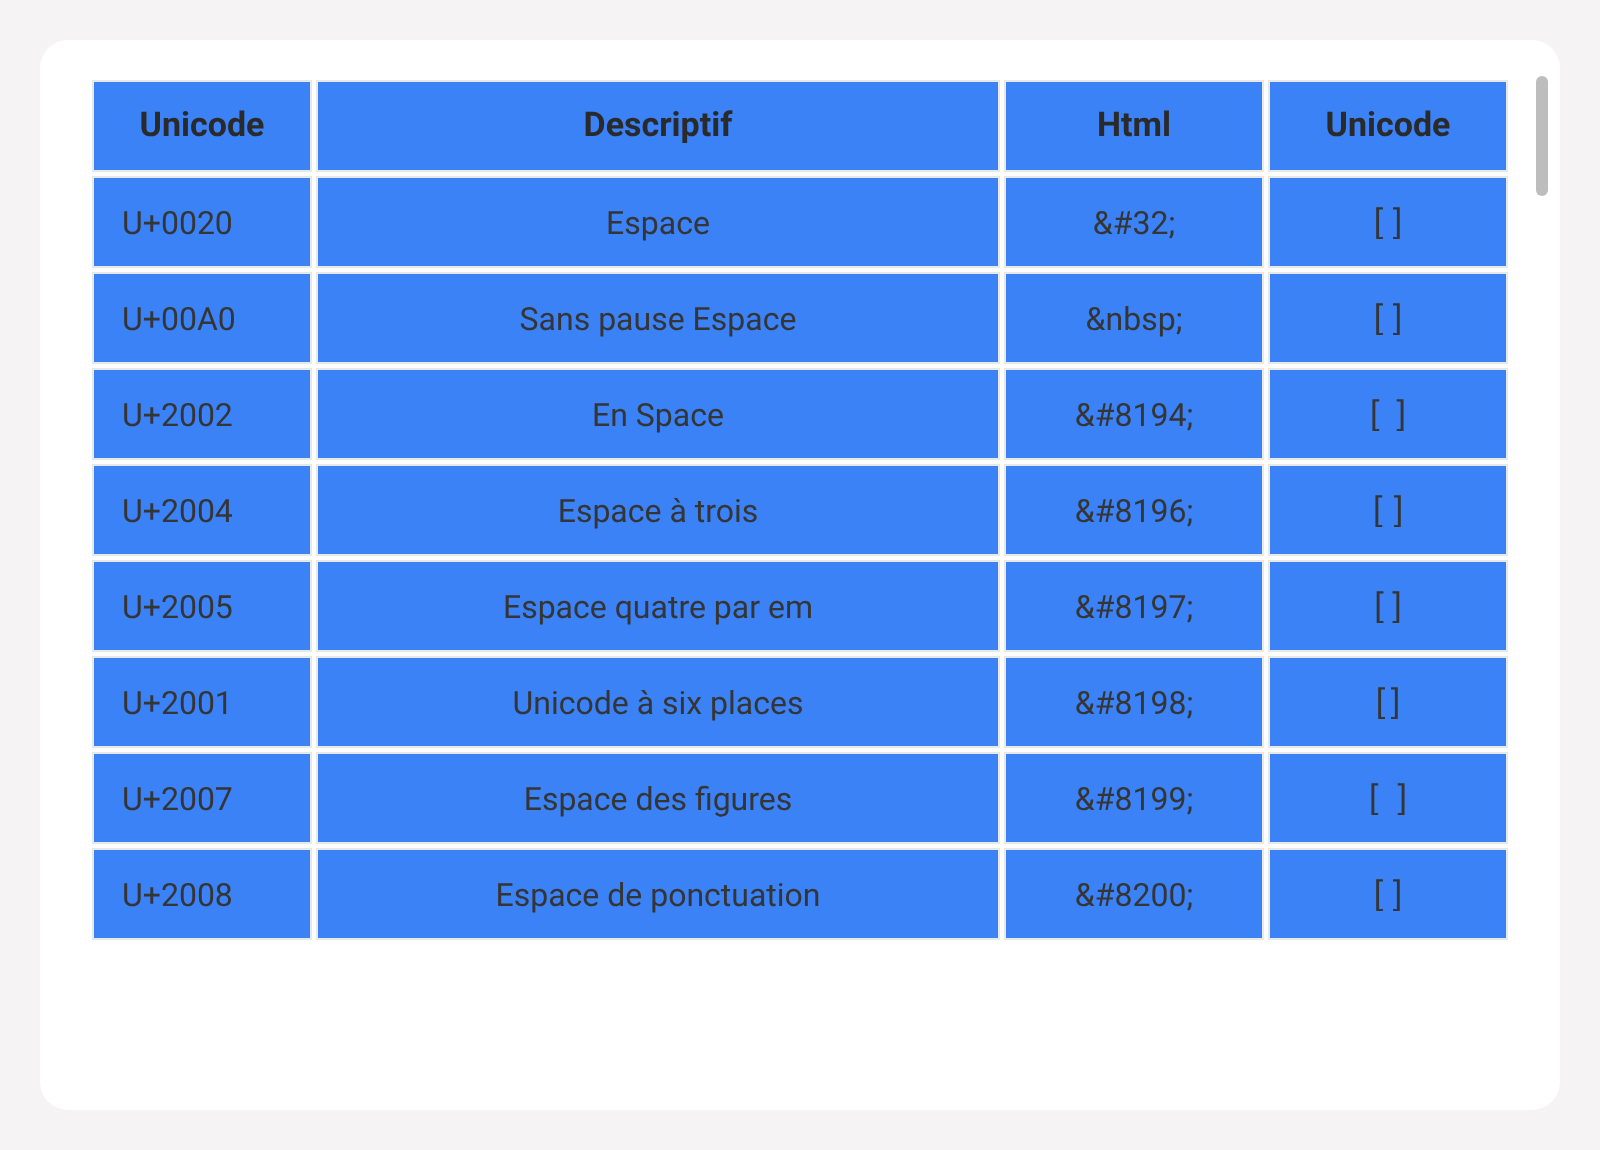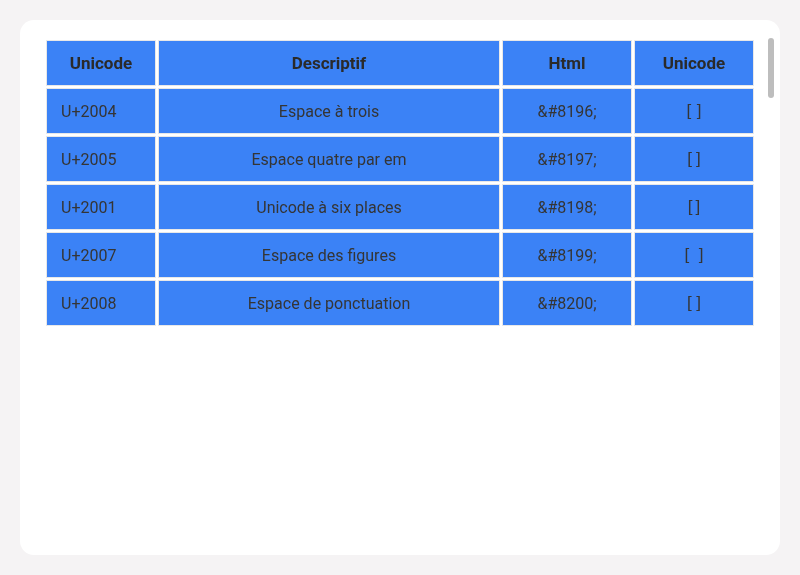--- a/index.html
+++ b/index.html
@@ -78,20 +78,38 @@
     <thead>
       <tr>
         <th>Unicode</th>
         <th>Descriptif</th>
         <th>Html</th>
         <th>Unicode</th>
       </tr>
     </thead>
     <tbody>
       <tr>
+        <td class="c-unicode">U+0020</td>
+        <td class="c-desc">Espace</td>
+        <td class="c-html">&amp;#32;</td>
+        <td class="c-example bracket">[ ]</td>
+      </tr>
+      <tr>
+        <td class="c-unicode">U+00A0</td>
+        <td class="c-desc">Sans pause Espace</td>
+        <td class="c-html">&amp;nbsp;</td>
+        <td class="c-example bracket">[ ]</td>
+      </tr>
+      <tr>
+        <td class="c-unicode">U+2002</td>
+        <td class="c-desc">En Space</td>
+        <td class="c-html">&amp;#8194;</td>
+        <td class="c-example bracket">[ ]</td>
+      </tr>
+      <tr>
         <td class="c-unicode">U+2004</td>
         <td class="c-desc">Espace à trois</td>
         <td class="c-html">&amp;#8196;</td>
         <td class="c-example bracket">[ ]</td>
       </tr>
       <tr>
         <td class="c-unicode">U+2005</td>
         <td class="c-desc">Espace quatre par em</td>
         <td class="c-html">&amp;#8197;</td>
         <td class="c-example bracket">[ ]</td>

